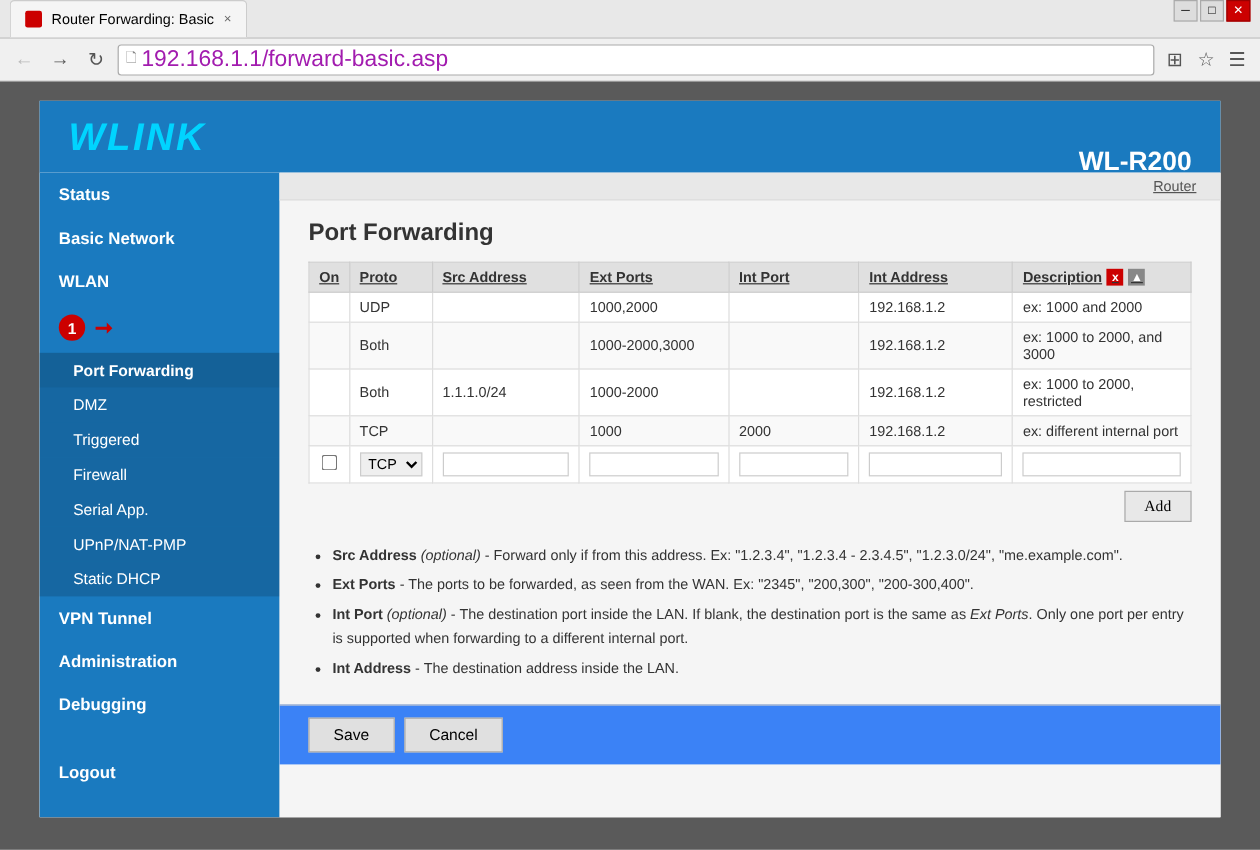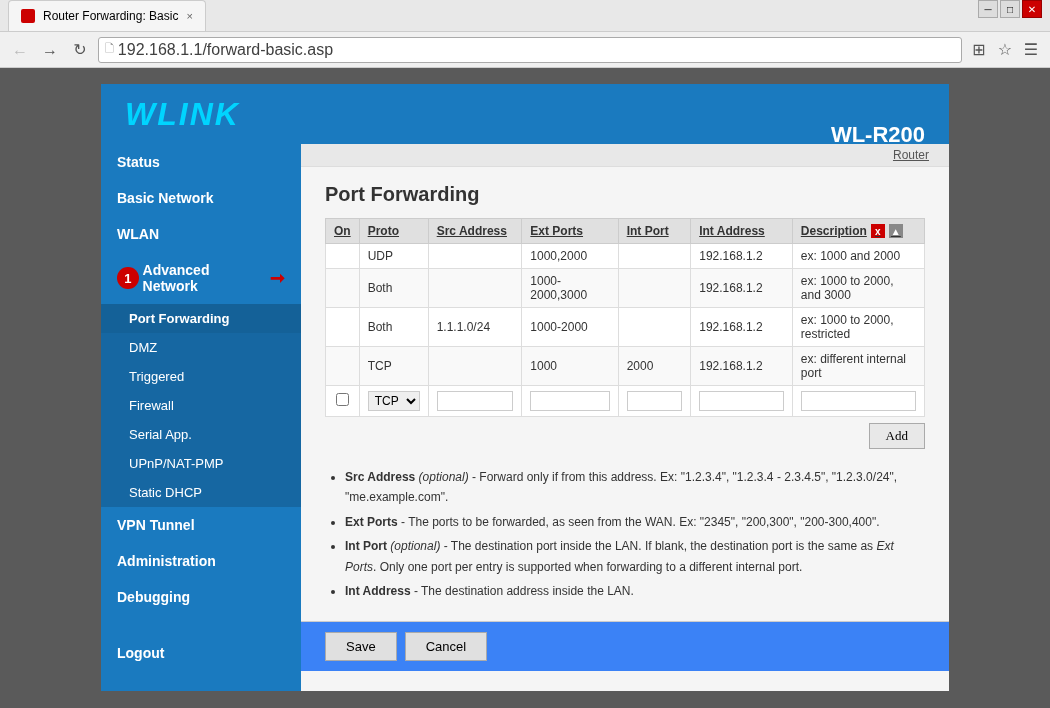--- a/index.html
+++ b/index.html
@@ -79,22 +79,22 @@
       border-radius: 3px;
       padding: 2px 6px;
       height: 26px;
       gap: 4px;
     }
     .lock-icon { font-size: 11px; color: #888; }
     .address-bar {
       flex: 1;
       border: none;
       outline: none;
-      font-size: 16px;
-      color: #404040;
+      font-size: 19px;
+      color: #a21caf;
     }
     .toolbar-icons {
       display: flex; gap: 4px;
     }
     .toolbar-icon-btn {
       font-size: 16px; color: #555;
       background: none; border: none; cursor: pointer;
       width: 22px; height: 22px;
       display: flex; align-items: center; justify-content: center;
     }
@@ -103,21 +103,21 @@
     .page-wrapper {
       background: #5a5a5a;
       padding: 16px;
       height: calc(708px - 68px);
       display: flex;
       align-items: flex-start;
       justify-content: center;
     }
     .page-container {
       background: white;
-      width: 848px;
+      width: 984px;
       min-height: 580px;
     }
     
     .site-header {
       background: #1a7abf;
       padding: 12px 24px;
       display: flex;
       align-items: center;
       justify-content: space-between;
       height: 60px;
@@ -369,21 +369,20 @@
     </div>
 
     <div class="main-layout">
 
       <div class="sidebar">
         <div class="sidebar-item">Status</div>
         <div class="sidebar-item">Basic Network</div>
         <div class="sidebar-item">WLAN</div>
         <div class="sidebar-item adv-net-label">
           <span class="step-badge">1</span>
-          <span>Advanced Network</span>
           <span class="arrow-indicator">➞</span>
         </div>
         <div class="sidebar-item sub active-sub">Port Forwarding</div>
         <div class="sidebar-item sub">DMZ</div>
         <div class="sidebar-item sub">Triggered</div>
         <div class="sidebar-item sub">Firewall</div>
         <div class="sidebar-item sub">Serial App.</div>
         <div class="sidebar-item sub">UPnP/NAT-PMP</div>
         <div class="sidebar-item sub">Static DHCP</div>
         <div class="sidebar-item">VPN Tunnel</div>

